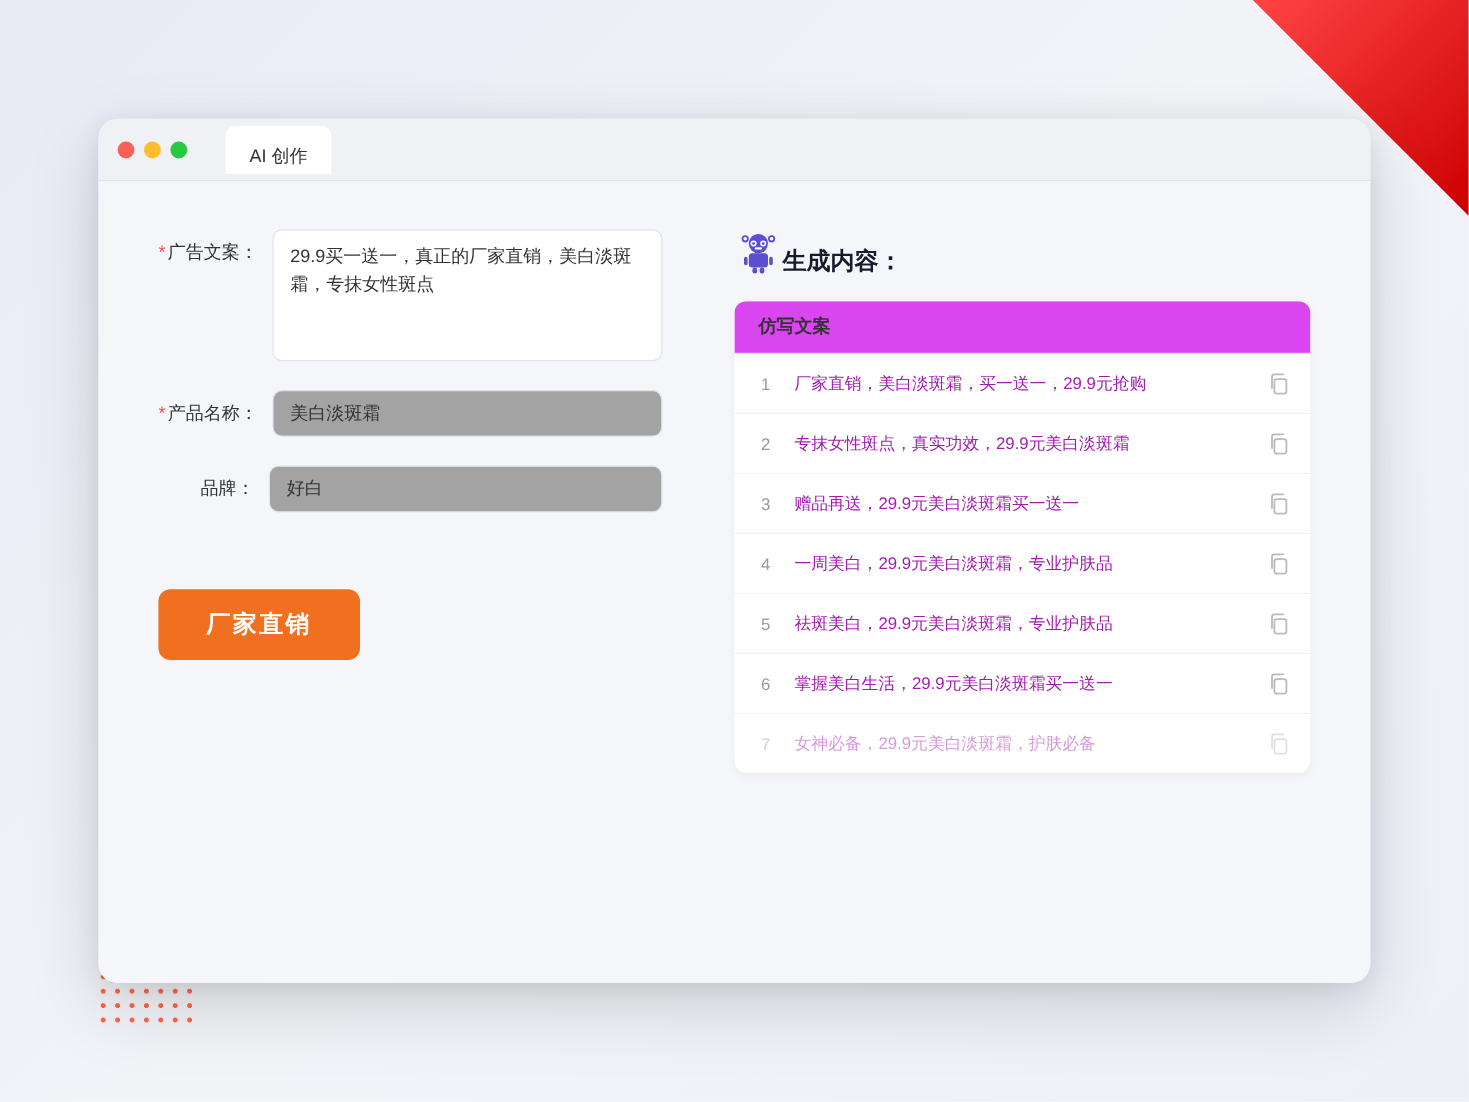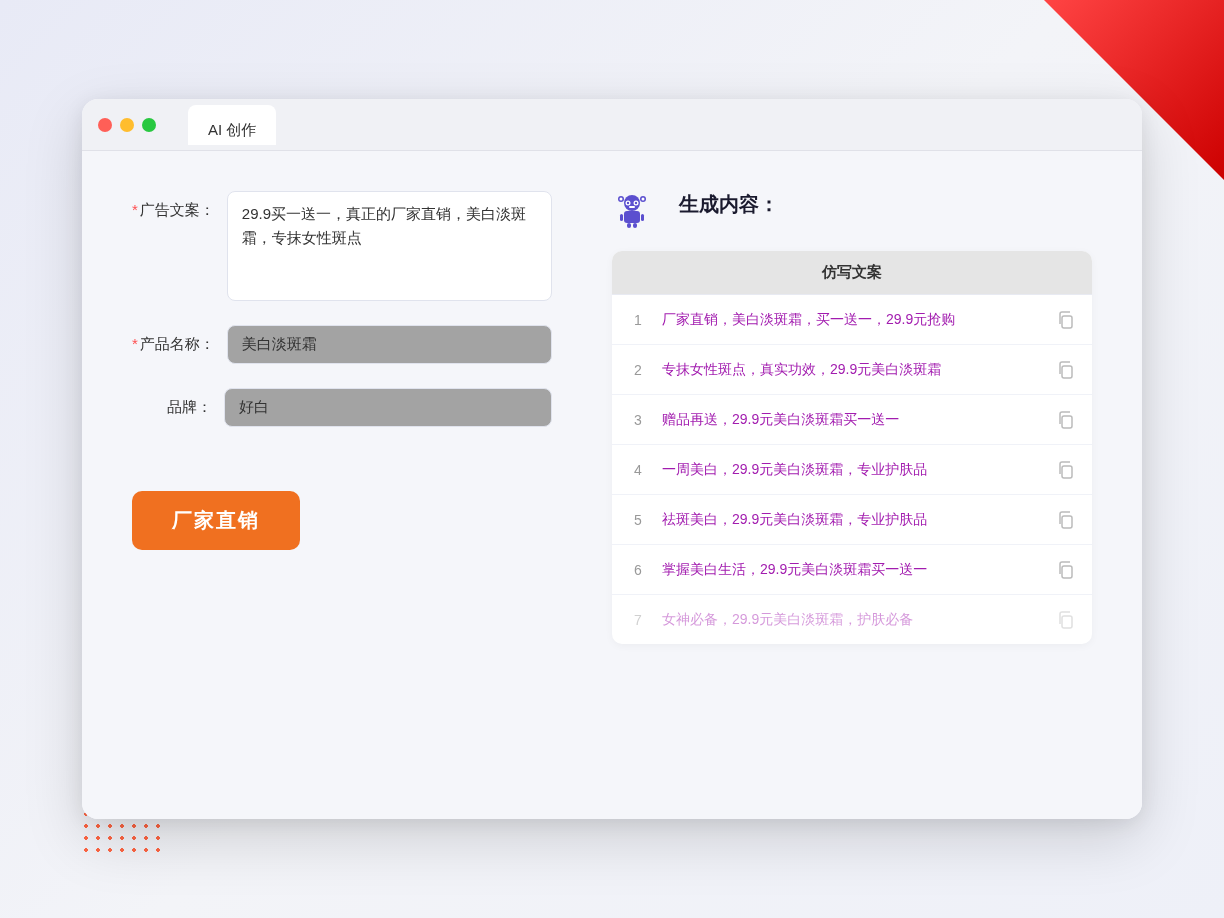--- a/index.html
+++ b/index.html
@@ -182,46 +182,45 @@
     }
 
     
     .right-panel {
       flex: 1;
       min-width: 0;
     }
 
     .result-header {
       display: flex;
-      align-items: flex-start;
-      gap: 27px;
+      align-items: flex-end;
+      gap: 0;
       margin-bottom: 20px;
     }
 
     .result-title {
       font-size: 20px;
       font-weight: 600;
       color: #1a1a2e;
     }
 
     .result-table {
       background: #ffffff;
       border-radius: 10px;
       overflow: hidden;
       box-shadow: 0 2px 8px rgba(0,0,0,0.04);
     }
 
     .table-header {
-      background: #e5e5e5;
+      background: #d946ef;
       padding: 12px 20px;
       font-size: 15px;
       font-weight: 600;
       color: #333;
       border-bottom: 1px solid #e8eaf2;
-      text-align: center;
     }
 
     .table-row {
       display: flex;
       align-items: center;
       padding: 14px 16px;
       border-bottom: 1px solid #f0f2f8;
       gap: 14px;
     }
 

